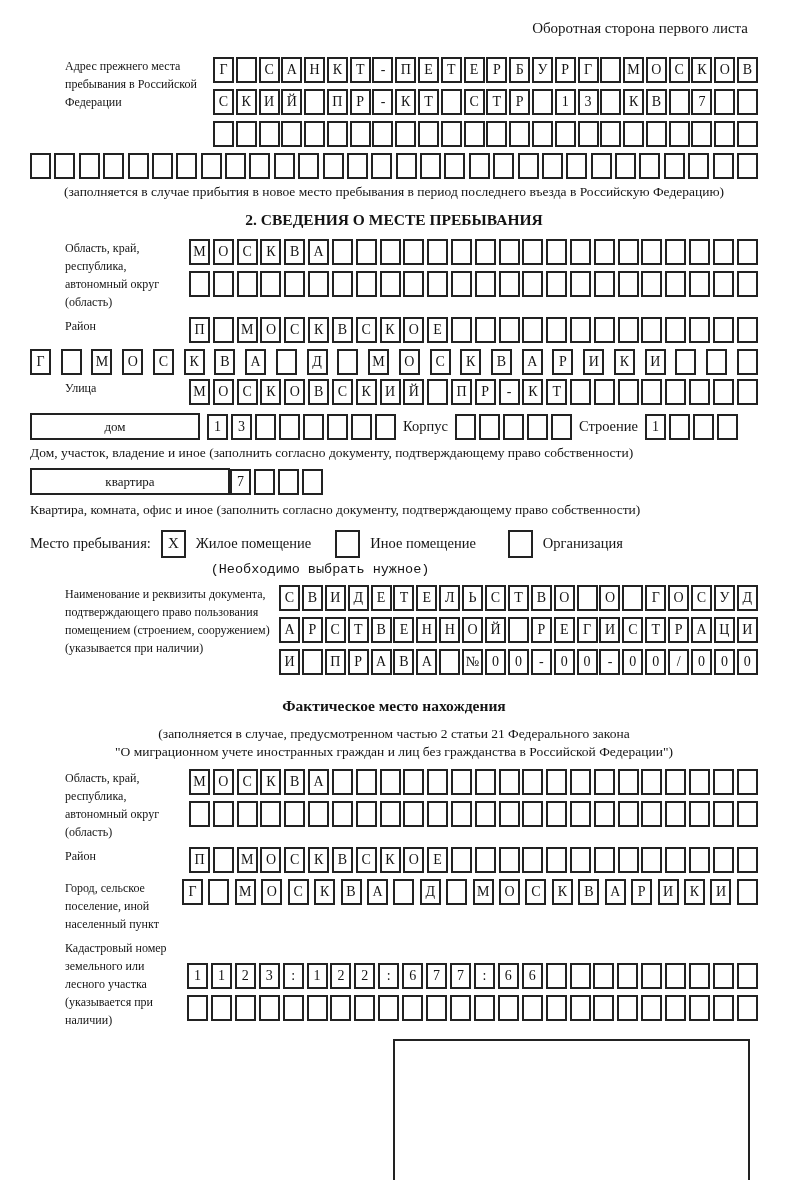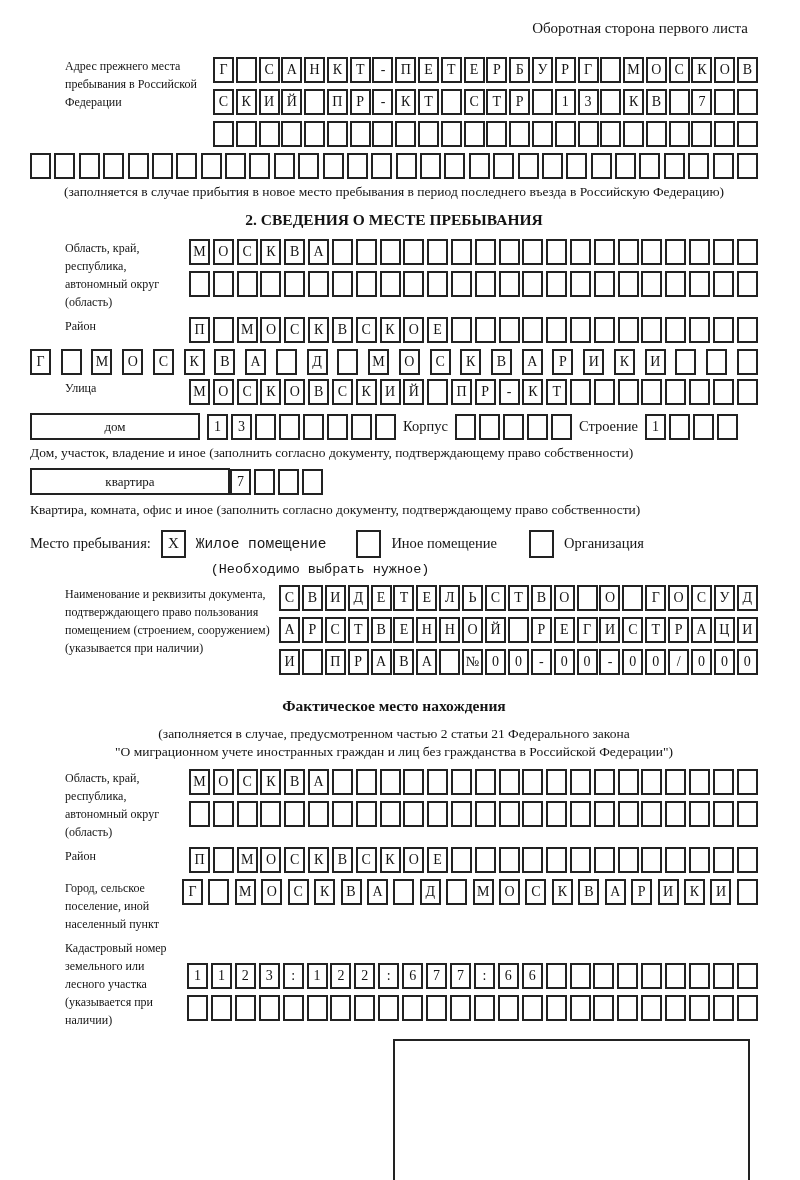--- a/index.html
+++ b/index.html
@@ -367,21 +367,21 @@
         <span class="cell"></span>
         <span class="cell"></span>
         <span class="cell"></span>
       </div>
   </div>
   <div class="caption mt6">Квартира, комната, офис и иное (заполнить согласно документу, подтверждающему право собственности)</div>
 
   <div class="stay-line">
     <span>Место пребывания:</span>
     <span class="cbox">X</span>
-    <span style="margin-right:20px;font-family:Liberation Mono, monospace;">Жилое помещение</span>
+    <span style="margin-right:14px;">Жилое помещение</span>
     <span class="cbox"></span>
     <span style="margin-right:22px;">Иное помещение</span>
     <span class="cbox"></span>
     <span>Организация</span>
   </div>
   <div class="stay-note">(Необходимо выбрать нужное)</div>
 
   <div class="line mt8">
     <div class="flabel w214">Наименование и реквизиты документа, подтверждающего право пользования помещением (строением, сооружением) (указывается при наличии)</div>
     <div class="cellstack">

